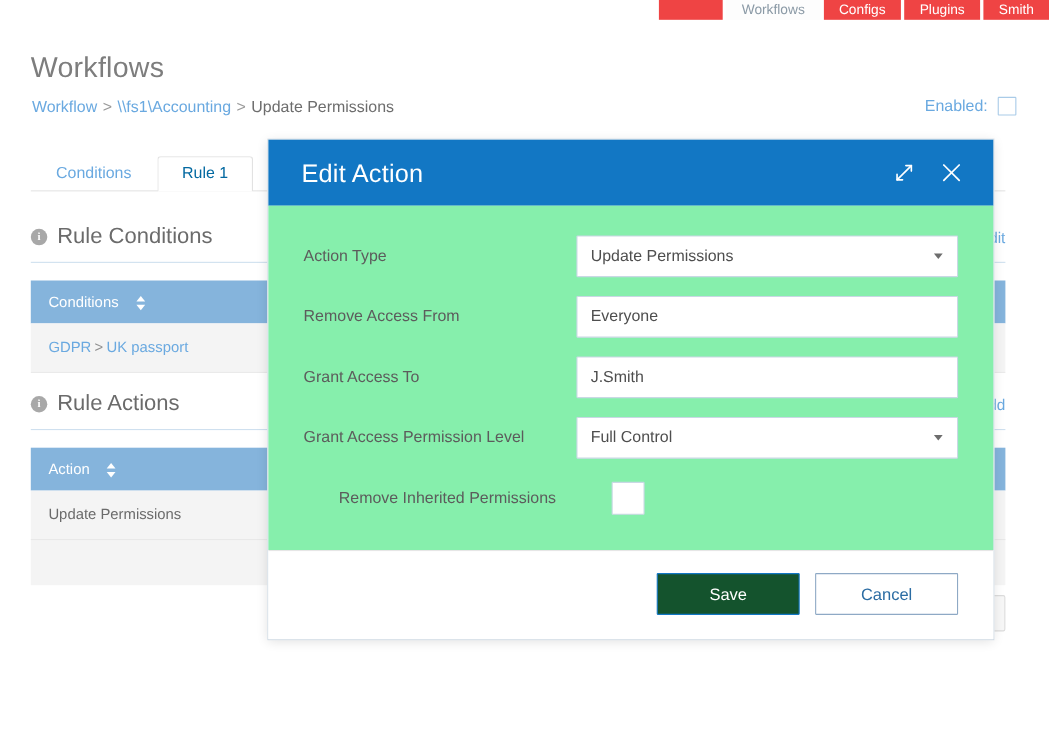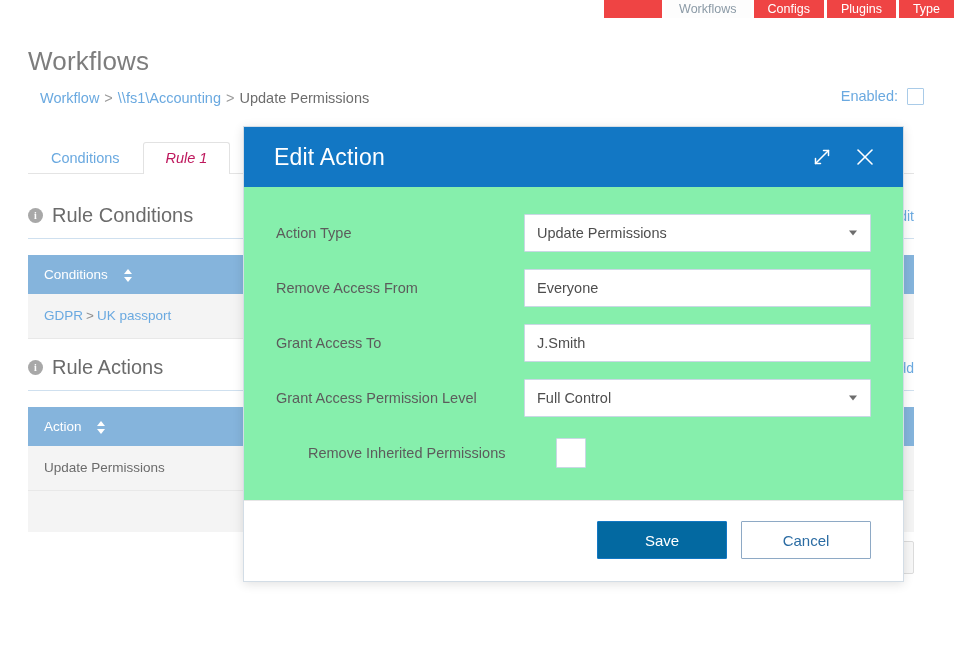--- a/index.html
+++ b/index.html
@@ -54,41 +54,41 @@
     left: 28px;
     font-size: 26px;
     font-weight: 400;
     color: #7d7d7d;
     letter-spacing: 0.2px;
   }
 
   .breadcrumb {
     position: absolute;
     top: 90px;
-    left: 40px;
+    left: 29px;
     font-size: 14.5px;
     color: #777;
     white-space: nowrap;
   }
   .breadcrumb a {
     color: #6aa9e0;
     text-decoration: none;
   }
   .breadcrumb .sep {
     color: #9a9a9a;
     margin: 0 5px;
   }
   .breadcrumb .current { color: #6d6d6d; }
 
   .enabled-wrap {
     position: absolute;
     top: 88px;
     right: 30px;
     display: flex;
-    align-items: flex-start;
+    align-items: center;
     gap: 9px;
     font-size: 14.5px;
     color: #6aa9e0;
   }
   .enabled-box {
     width: 17px;
     height: 17px;
     border: 1px solid #a9cbe8;
     background: #fff;
     border-radius: 1px;
@@ -107,27 +107,26 @@
     font-size: 14.5px;
     padding: 8px 22px 9px 22px;
     color: #6aa9e0;
     background: transparent;
     border: 1px solid transparent;
     border-bottom: none;
     line-height: 1;
     white-space: nowrap;
   }
   .sub-tab.active {
-    color: #be185d;
+    color: #0369a1;
     background: #fff;
     border-color: #e2e2e2;
     border-radius: 3px 3px 0 0;
     position: relative;
     z-index: 3;
-    font-style: italic;
   }
   .sub-tabs-underline {
     position: absolute;
     top: 173px;
     left: 28px;
     width: 886px;
     height: 1px;
     background: #e4e4e4;
   }
 
@@ -377,21 +376,21 @@
   }
   .btn {
     height: 38px;
     min-width: 130px;
     font-size: 15px;
     font-family: "Liberation Sans", sans-serif;
     cursor: pointer;
     border-radius: 1px;
   }
   .btn-primary {
-    background: #0369a1;
+    background: #14532d;
     border: 1px solid #1277c4;
     color: #fff;
   }
   .btn-secondary {
     background: #fff;
     border: 1px solid #8ea9c5;
     color: #2b6ca3;
   }
 </style>
 </head>
@@ -402,21 +401,21 @@
   <div class="top-tab active">
     <span>Workflows</span>
   </div>
   <div class="top-tab">
     <span>Configs</span>
   </div>
   <div class="top-tab">
     <span>Plugins</span>
   </div>
   <div class="top-tab">
-    <span>Type</span>
+    <span>Smith</span>
   </div>
 </div>
 
 <h1 class="page-title">Workflows</h1>
 
 <div class="breadcrumb">
   <a href="#">Workflow</a><span class="sep">&gt;</span><a href="#">\\fs1\Accounting</a><span class="sep">&gt;</span><span class="current">Update Permissions</span>
 </div>
 
 <div class="enabled-wrap">

